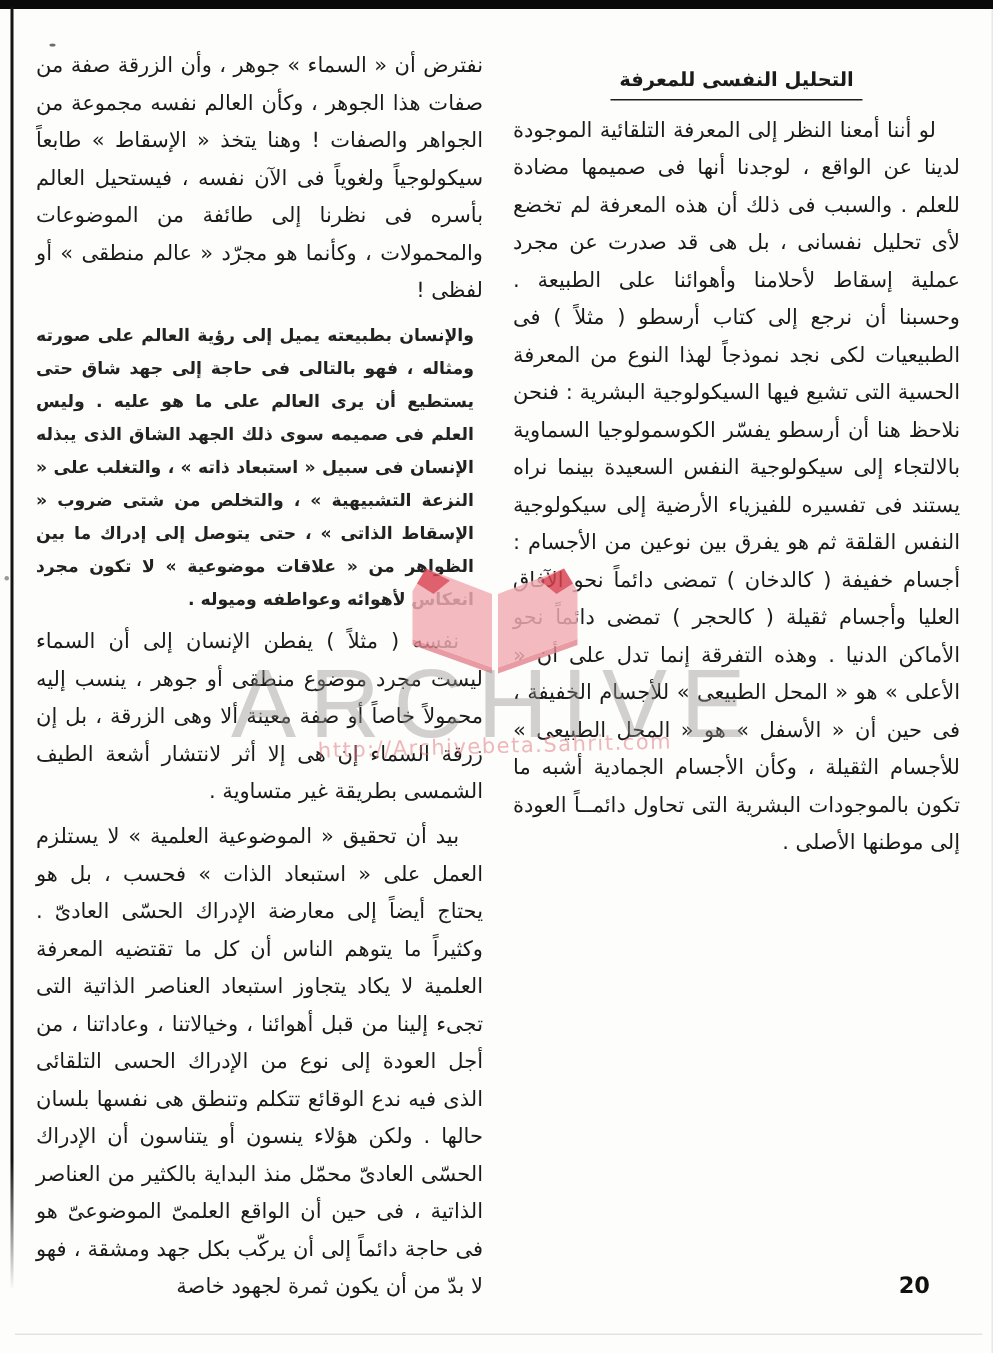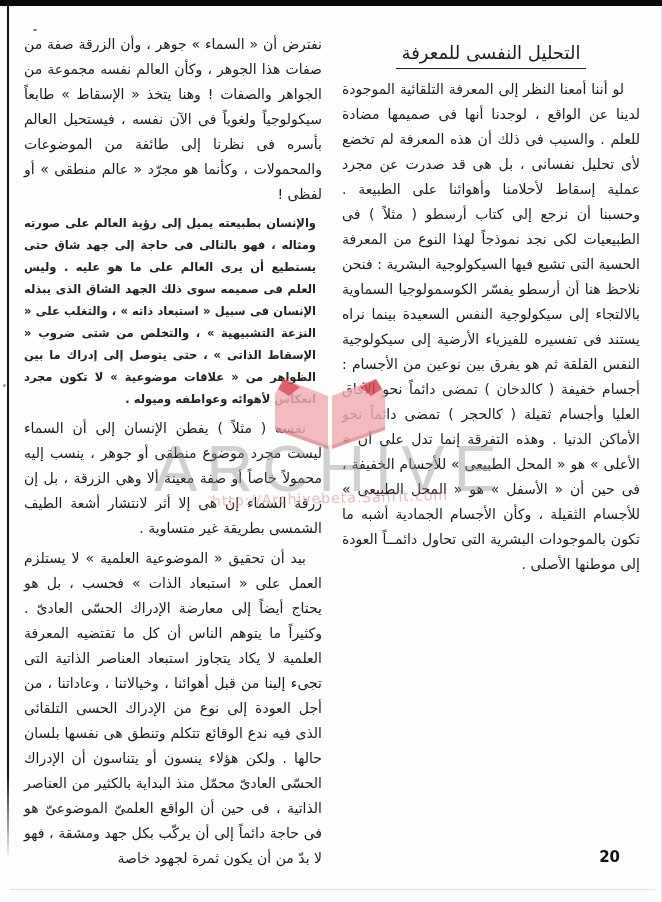--- a/index.html
+++ b/index.html
@@ -21,21 +21,21 @@
   .speck-b{position:absolute;left:3px;top:384px;width:3px;height:3px;background:#9a9a96;border-radius:50%;}
 
   
   .col{position:absolute;top:32px;width:298px;direction:rtl;text-align:justify;}
   .col-right{right:22px;}
   .col-left{left:24px;}
   .par{font-size:14px;line-height:25px;margin:0 0 5px 0;}
   .par.indent{text-indent:16px;}
   .note{font-size:11.5px;line-height:22px;margin:4px 6px 6px 0;color:#222;font-weight:bold;}
   .heading-wrap{text-align:center;margin:10px 0 8px 0;}
-  .heading{display:inline-block;font-size:18px;font-weight:normal;
+  .heading{display:inline-block;font-size:13px;font-weight:bold;
     padding:0 6px 5px 6px;border-bottom:1.6px solid #1d1d1d;text-align:right;}
 
   
   .watermark{position:absolute;left:150px;top:376px;width:360px;text-align:center;
     pointer-events:none;z-index:5;}
   .wm-book{display:block;margin:0 auto;}
   .wm-title{font-family:Liberation Sans, sans-serif;font-size:65px;line-height:46px;
     color:rgba(150,146,146,0.42);letter-spacing:9px;margin-top:-4px;white-space:nowrap;}
   .wm-url{font-size:14px;color:rgba(224,125,131,0.55);letter-spacing:1px;
     margin-top:-2px;transform:rotate(-1.5deg);white-space:nowrap;}

